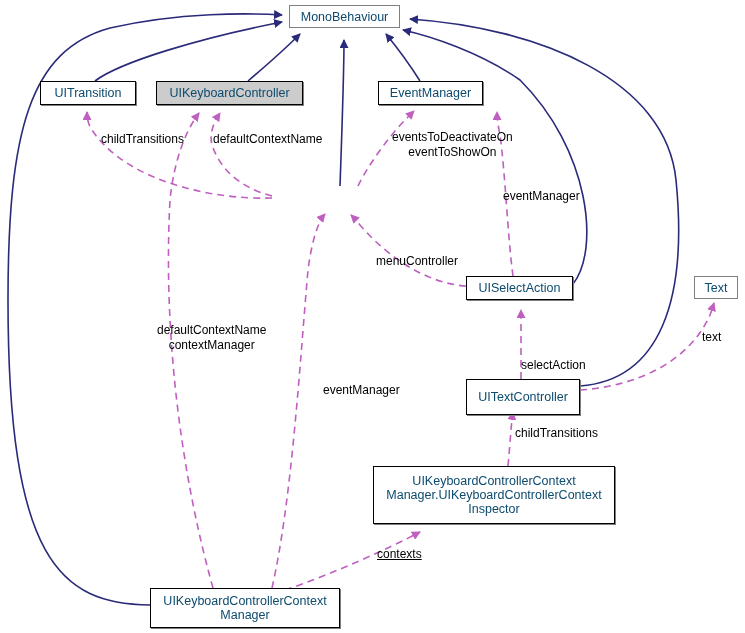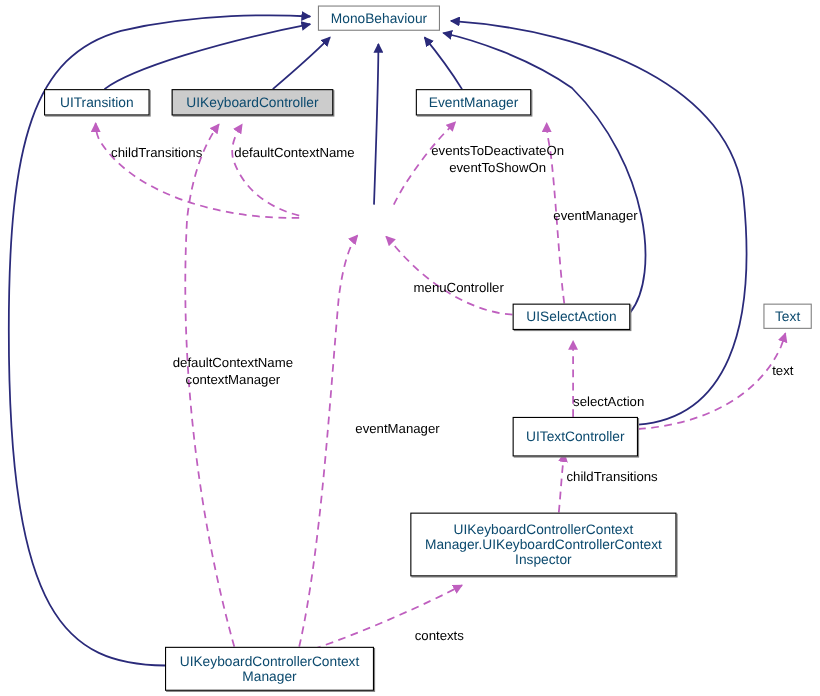--- a/index.html
+++ b/index.html
@@ -152,15 +152,15 @@
 contextManager</div>
 
   <div class="edge-label left" style="left:521px;top:330px;margin-top:28px;">selectAction</div>
 
   <div class="edge-label left" style="left:702px;top:330px;">text</div>
 
   <div class="edge-label left" style="left:323px;top:383px;">eventManager</div>
 
   <div class="edge-label left" style="left:515px;top:426px;">childTransitions</div>
 
-  <div class="edge-label left" style="left:377px;top:571px;">contexts</div>
+  <div class="edge-label left" style="left:377px;top:547px;text-decoration:underline;">contexts</div>
 
 </div>
 
 </body></html>

